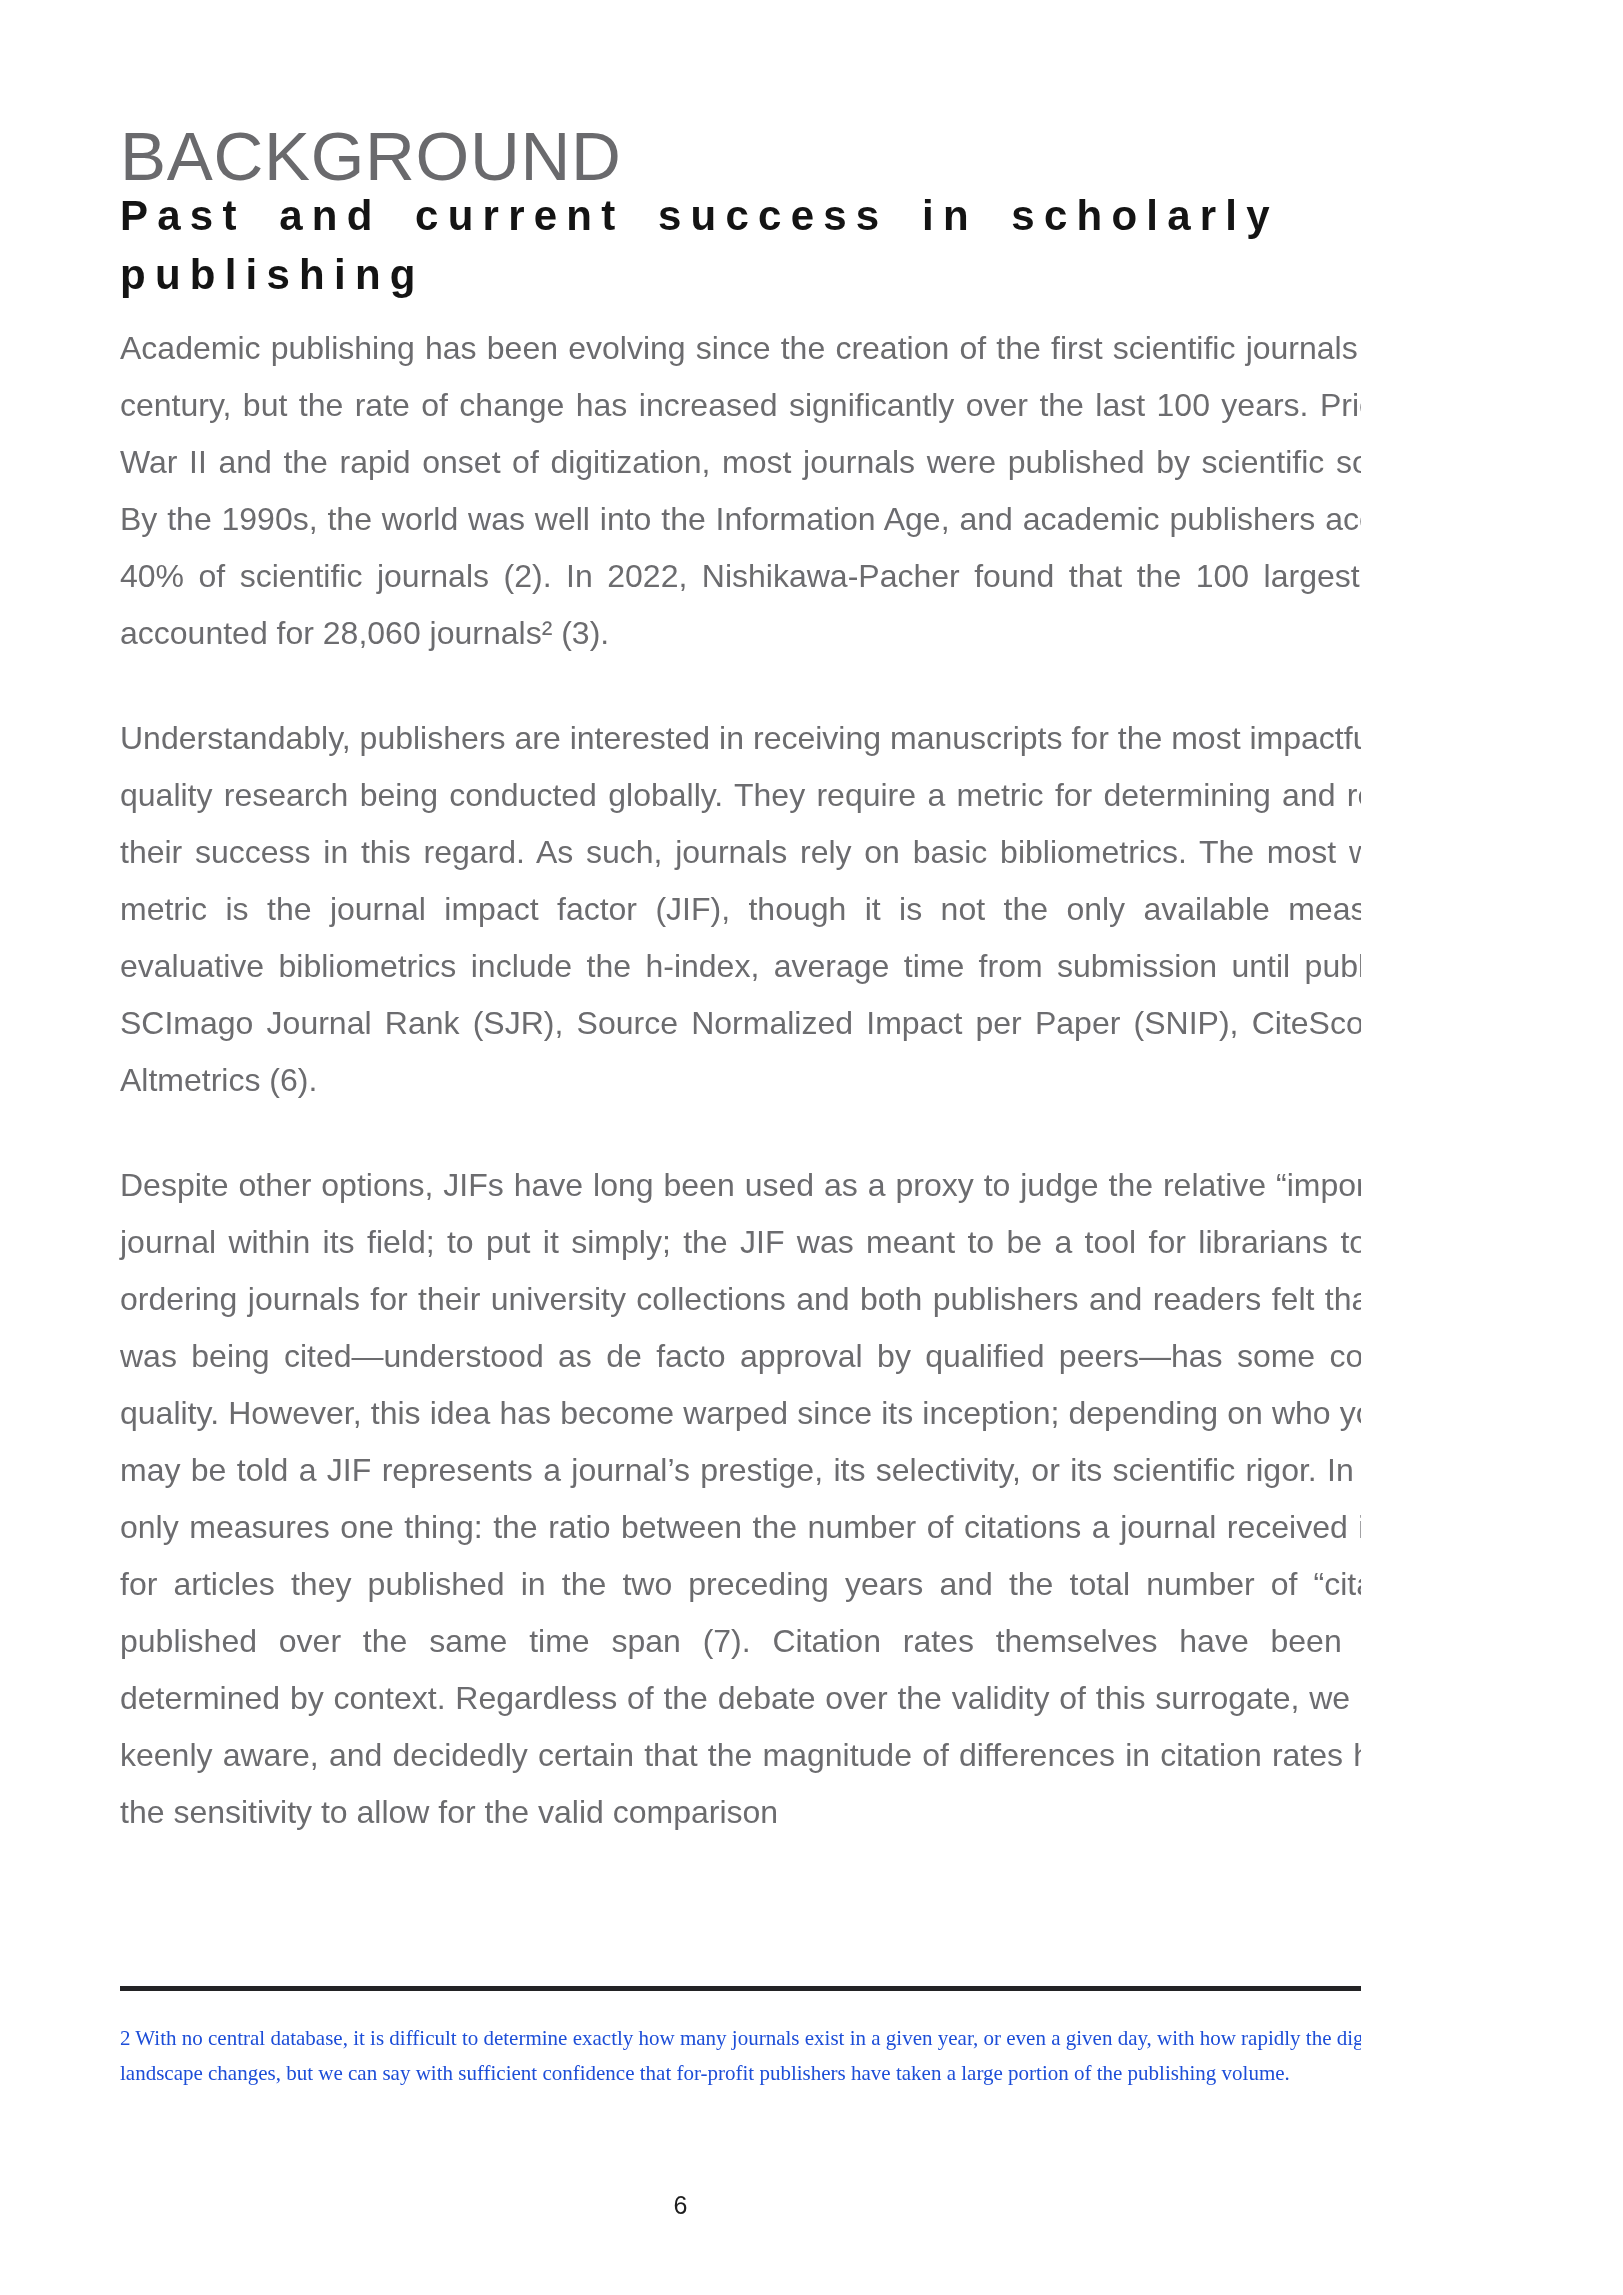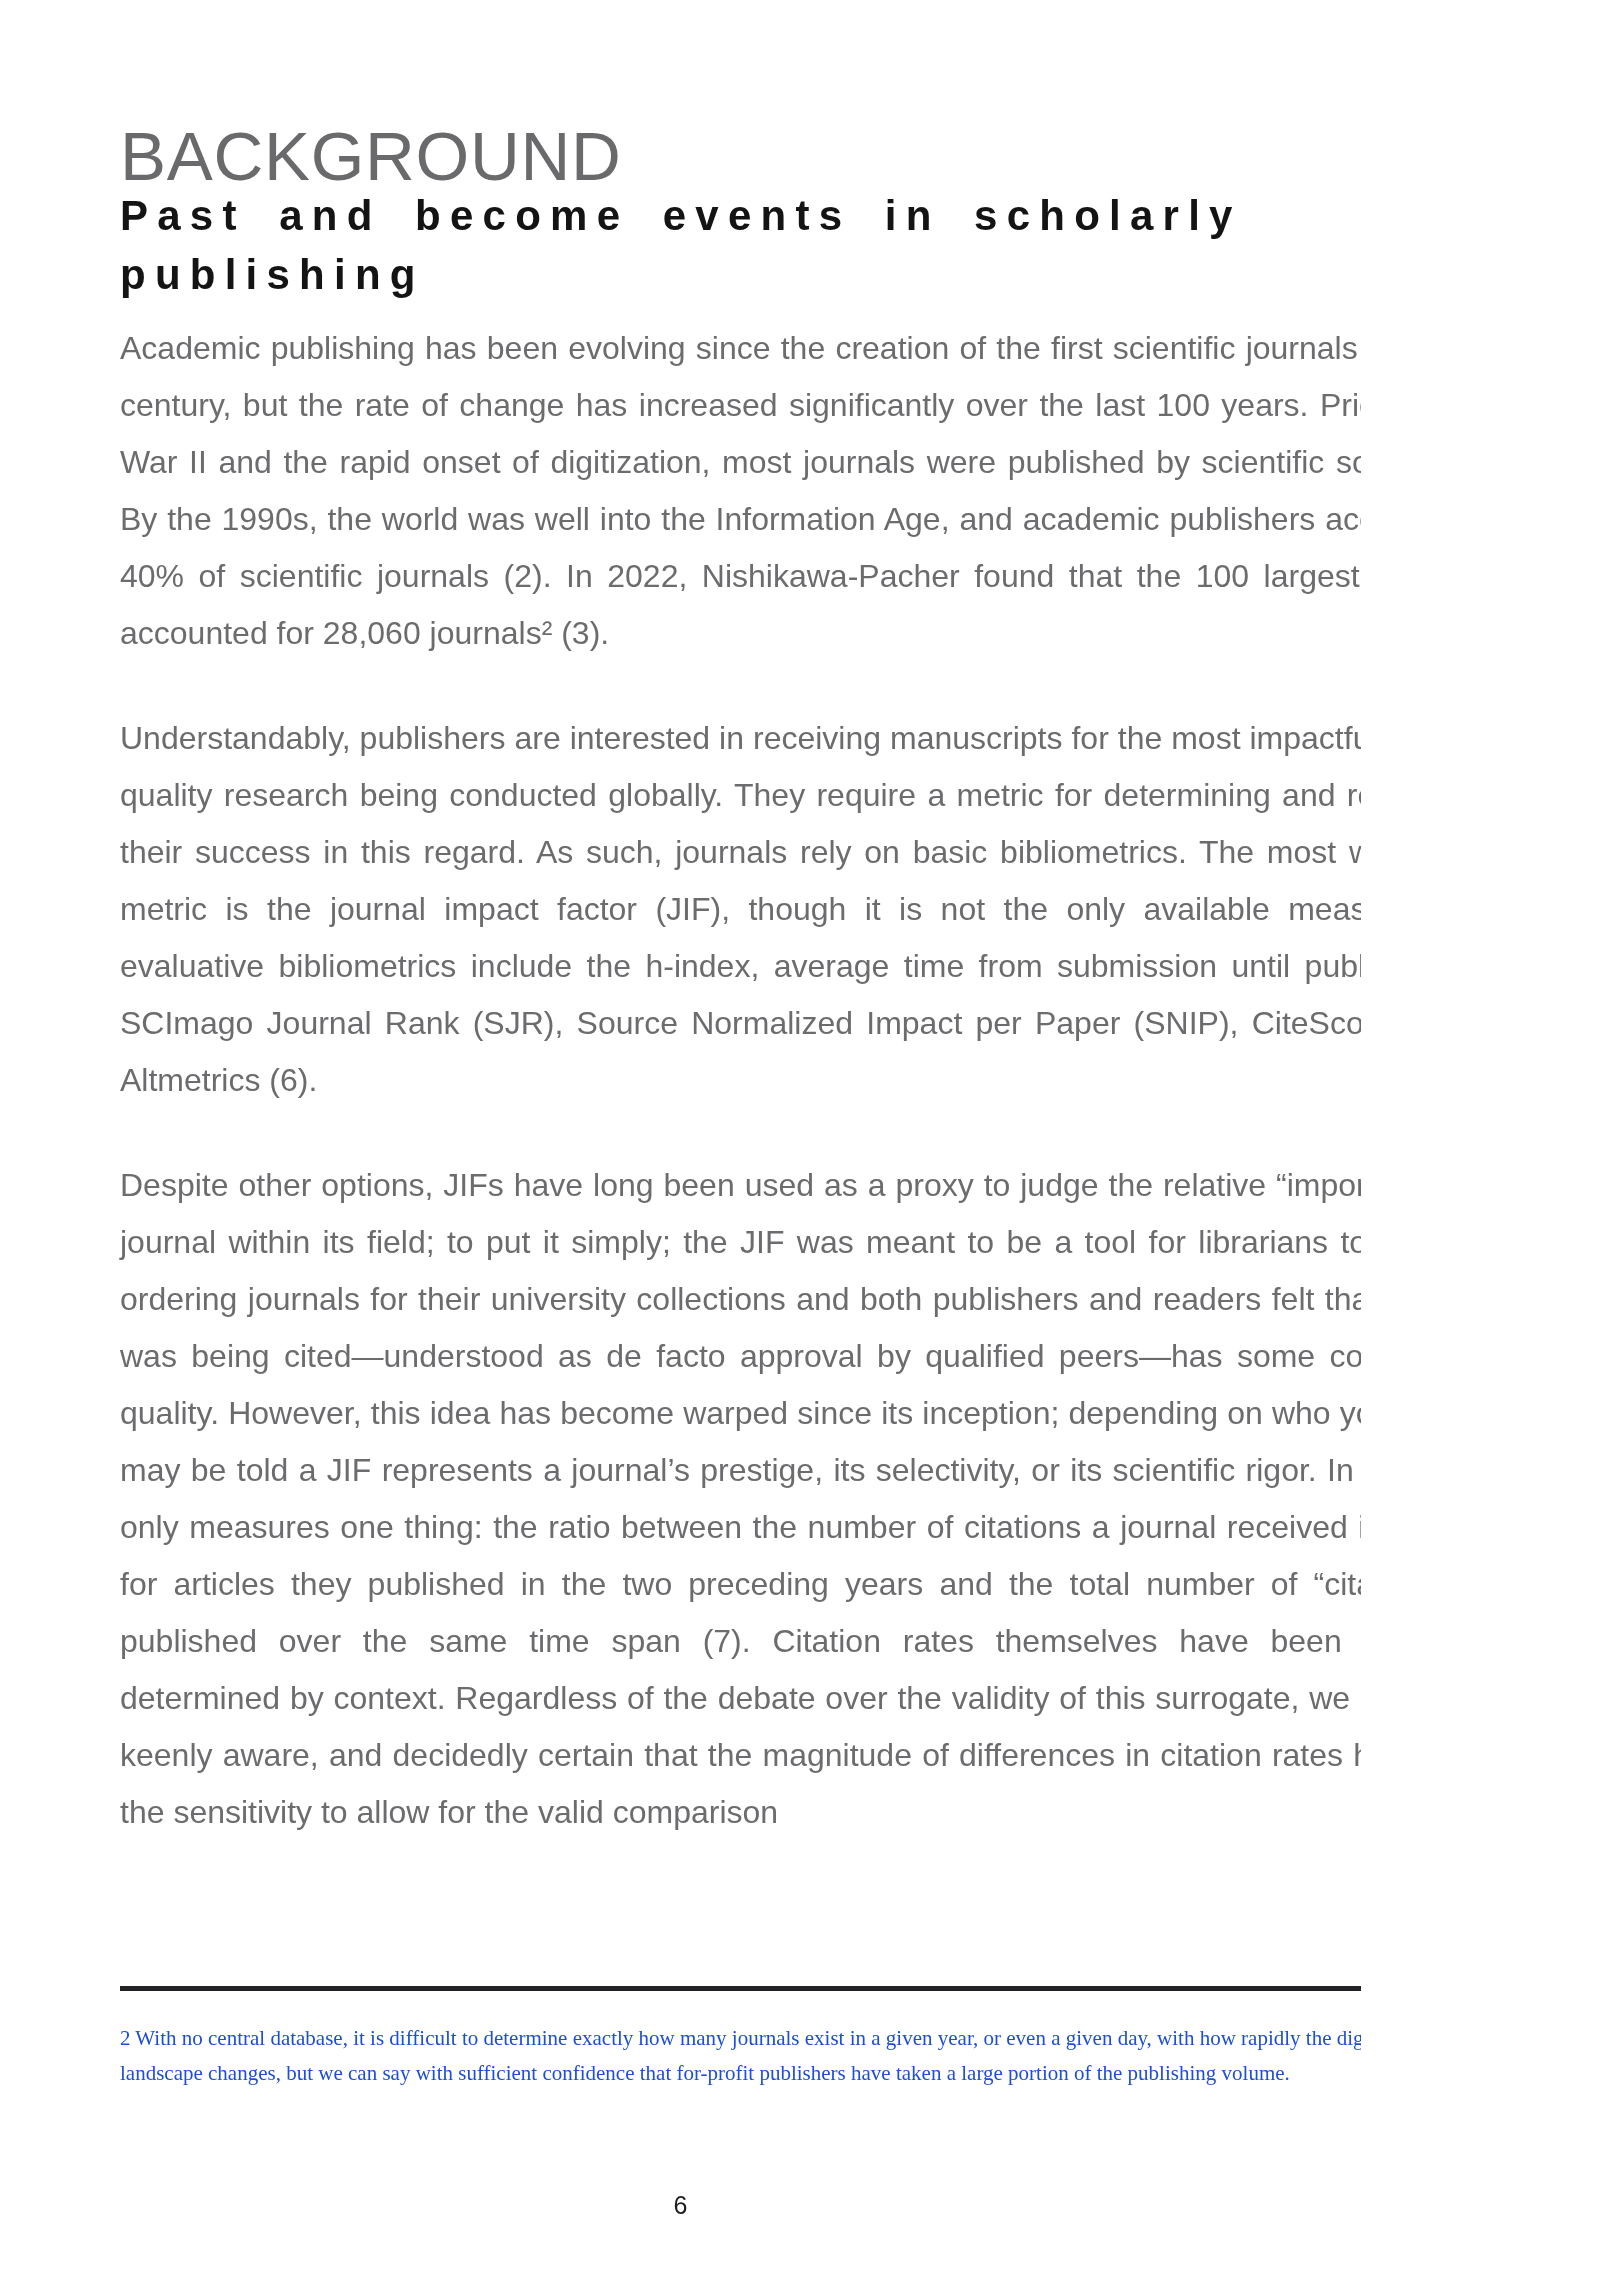--- a/index.html
+++ b/index.html
@@ -82,21 +82,21 @@
   }
 </style>
 </head>
 <body>
 
 <div class="page">
 
   <div class="content">
     <h1 class="doc-title">BACKGROUND</h1>
 
-    <h2 class="doc-subtitle">Past and become events in scholarly publishing</h2>
+    <h2 class="doc-subtitle">Past and current success in scholarly publishing</h2>
 
     <div class="body-text">
       <p>Academic publishing has been evolving since the creation of the first scientific journals in the 17th century, but the rate of change has increased significantly over the last 100 years. Prior to World War II and the rapid onset of digitization, most journals were published by scientific societies (1). By the 1990s, the world was well into the Information Age, and academic publishers accounted for 40% of scientific journals (2). In 2022, Nishikawa-Pacher found that the 100 largest publishers accounted for 28,060 journals² (3).</p>
       <p>Understandably, publishers are interested in receiving manuscripts for the most impactful and high-quality research being conducted globally. They require a metric for determining and reporting on their success in this regard. As such, journals rely on basic bibliometrics. The most widely used metric is the journal impact factor (JIF), though it is not the only available measure. Other evaluative bibliometrics include the h-index, average time from submission until publication (4), SCImago Journal Rank (SJR), Source Normalized Impact per Paper (SNIP), CiteScore (5), and Altmetrics (6).</p>
       <p>Despite other options, JIFs have long been used as a proxy to judge the relative “importance” of a journal within its field; to put it simply; the JIF was meant to be a tool for librarians to use when ordering journals for their university collections and both publishers and readers felt that work that was being cited—understood as de facto approval by qualified peers—has some correlation to quality. However, this idea has become warped since its inception; depending on who you ask, you may be told a JIF represents a journal’s prestige, its selectivity, or its scientific rigor. In truth, a JIF only measures one thing: the ratio between the number of citations a journal received in that year for articles they published in the two preceding years and the total number of “citable items” published over the same time span (7). Citation rates themselves have been subjectivity determined by context. Regardless of the debate over the validity of this surrogate, we are at least keenly aware, and decidedly certain that the magnitude of differences in citation rates hardly have the sensitivity to allow for the valid comparison</p>
     </div>
   </div>
 
   <div class="footnote-area">
     <hr class="footnote-rule">

